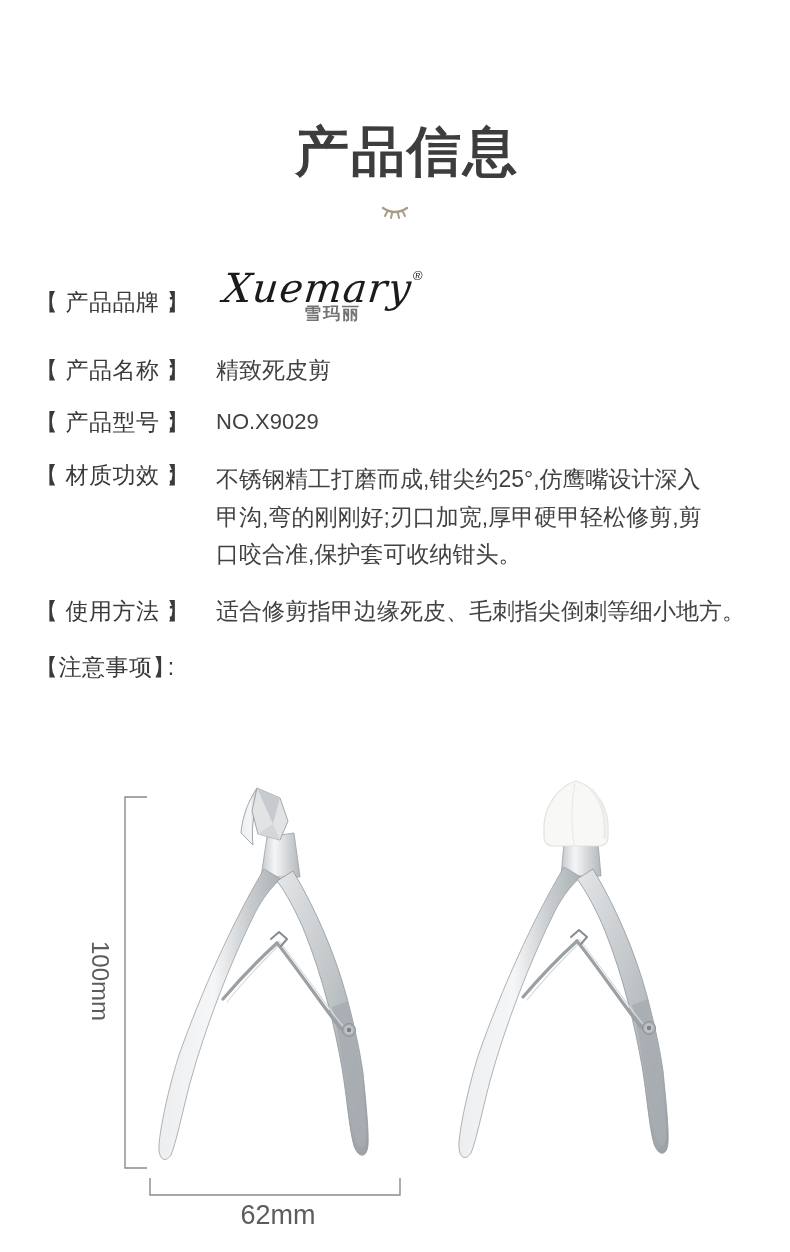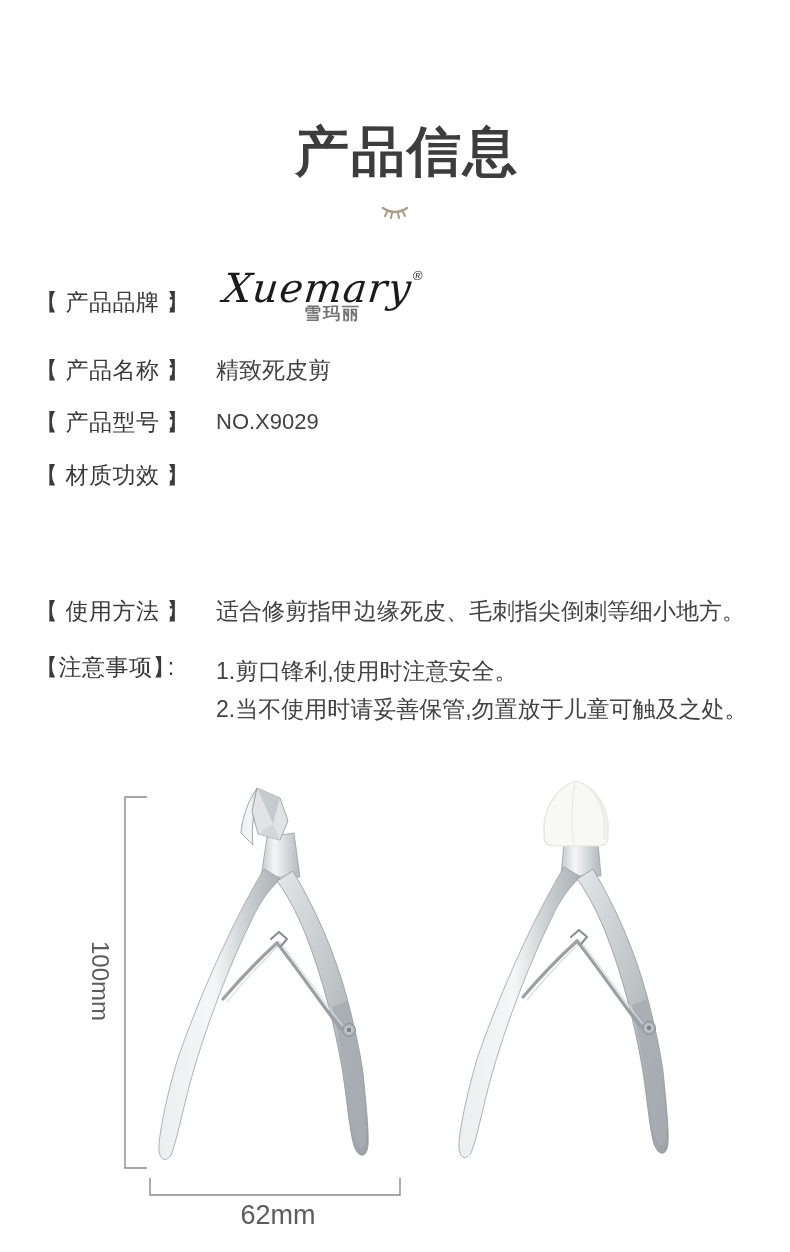--- a/index.html
+++ b/index.html
@@ -94,35 +94,36 @@
 
 <div class="abs row row-model">
   <span class="label">【 产品型号 】</span>
   <span class="colon">:</span>
   <span class="value" style="font-size:22px">NO.X9029</span>
 </div>
 
 <div class="abs row row-material">
   <span class="label">【 材质功效 】</span>
   <span class="colon">:</span>
+  <span class="value multiline">
+    <div>不锈钢精工打磨而成,钳尖约25°,仿鹰嘴设计深入</div>
+    <div>甲沟,弯的刚刚好;刃口加宽,厚甲硬甲轻松修剪,剪</div>
+    <div>口咬合准,保护套可收纳钳头。</div>
+  </span>
 </div>
 
 <div class="abs row row-usage">
   <span class="label">【 使用方法 】</span>
   <span class="colon">:</span>
   <span class="value">适合修剪指甲边缘死皮、毛刺指尖倒刺等细小地方。</span>
 </div>
 
 <div class="abs row row-notes">
   <span class="label">【注意事项】</span>
   <span class="colon">:</span>
-  <span class="value multiline">
-    <div>1.剪口锋利,使用时注意安全。</div>
-    <div>2.当不使用时请妥善保管,勿置放于儿童可触及之处。</div>
-  </span>
 </div>
 
 <svg class="abs figure-svg" width="790" height="474" viewBox="0 0 790 474">
   <defs>
     <linearGradient id="gmL" x1="0" y1="0" x2="1" y2="0">
       <stop offset="0" stop-color="#eceeef"></stop>
         <stop offset="0.45" stop-color="#f5f6f7"></stop>
       <stop offset="0.75" stop-color="#c7cbce"></stop>
         <stop offset="1" stop-color="#aab0b4"></stop>
     </linearGradient>

